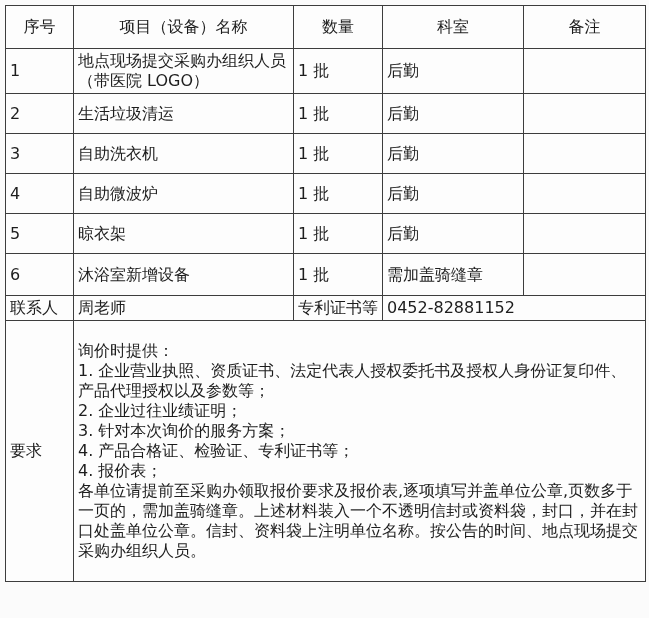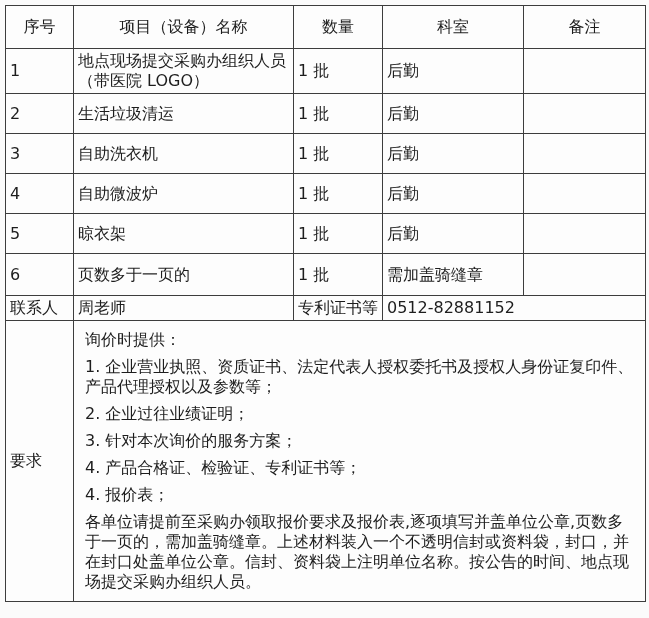--- a/index.html
+++ b/index.html
@@ -48,21 +48,21 @@
     padding-top: 16px;
   }
   td.req-content {
     text-align: left;
     vertical-align: top;
     font-size: 15px;
     line-height: 19.5px;
     padding: 4px 8px 4px 7px;
   }
   td.req-content .req-line {
-    margin: 7px;
+    margin: 0;
   }
   td.wide-value {
     font-size: 15px;
     padding: 2px 2px;
   }
 </style>
 </head>
 <body>
 
 <div class="page">
@@ -119,32 +119,32 @@
     <tr class="item-row">
       <td>5</td>
       <td>晾衣架</td>
       <td>1 批</td>
       <td>后勤</td>
       <td></td>
     </tr>
 
     <tr class="item-row-tall">
       <td>6</td>
-      <td>页数多于一页的</td>
+      <td>沐浴室新增设备</td>
       <td>1 批</td>
       <td>需加盖骑缝章</td>
       <td></td>
     </tr>
 
 
     <tr class="contact-row">
       <td class="narrow-label">联系人</td>
       <td>周老师</td>
       <td>专利证书等</td>
-      <td class="wide-value" colspan="2">0512-82881152</td>
+      <td class="wide-value" colspan="2">0452-82881152</td>
     </tr>
 
     <tr class="requirements-row">
       <td class="req-label">要求</td>
       <td class="req-content" colspan="4">
         <div class="req-line">询价时提供：</div>
         <div class="req-line">1. 企业营业执照、资质证书、法定代表人授权委托书及授权人身份证复印件、产品代理授权以及参数等；</div>
         <div class="req-line">2. 企业过往业绩证明；</div>
         <div class="req-line">3. 针对本次询价的服务方案；</div>
         <div class="req-line">4. 产品合格证、检验证、专利证书等；</div>

